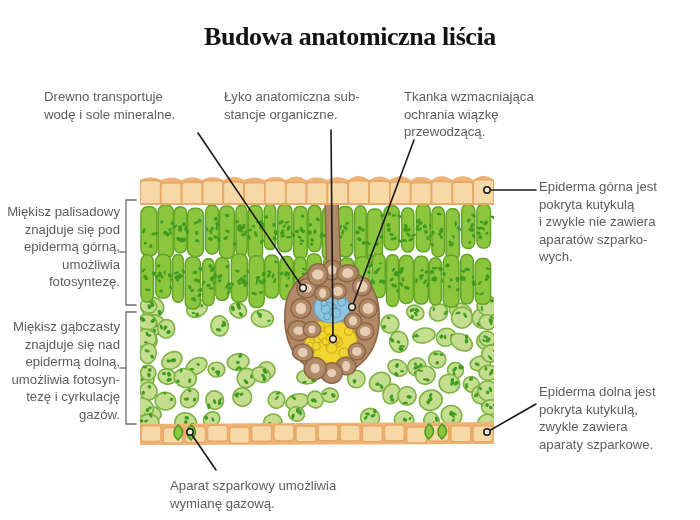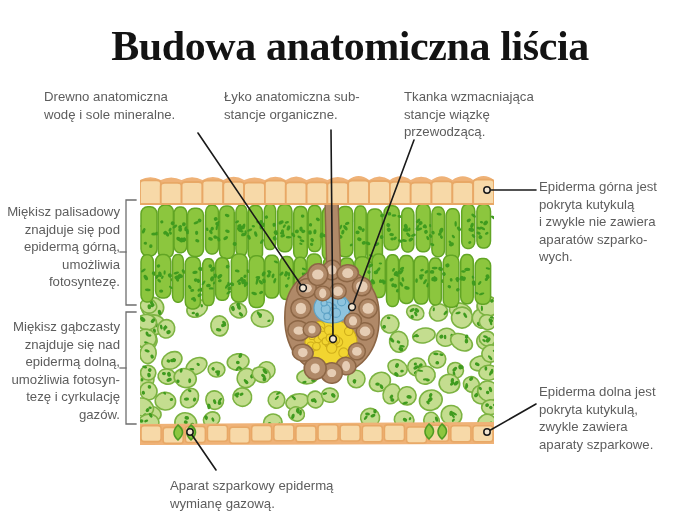--- a/index.html
+++ b/index.html
@@ -16,21 +16,21 @@
     font-family: "Liberation Sans", sans-serif;
   }
   #title {
     position: absolute;
     top: 22px;
     left: 0;
     width: 700px;
     text-align: center;
     font-family: "Liberation Serif", serif;
     font-weight: bold;
-    font-size: 42px;
+    font-size: 26px;
     letter-spacing: -0.4px;
     color: #131313;
     white-space: nowrap;
   }
   .callout {
     position: absolute;
     color: #5d5d5d;
     font-size: 13.2px;
     line-height: 17.5px;
     white-space: pre-line;
@@ -1073,26 +1073,26 @@
     <g fill="#f3e6d2" stroke="#1a1a1a" stroke-width="1.5">
       <circle cx="303" cy="288" r="3.4"></circle>
       <circle cx="333" cy="339" r="3.4"></circle>
       <circle cx="352" cy="307" r="3.4"></circle>
       <circle cx="487" cy="190" r="3.2"></circle>
       <circle cx="487" cy="432" r="3.2"></circle>
       <circle cx="190" cy="432" r="3.2"></circle>
     </g>
   </svg>
 
-  <div class="callout left-align" id="lbl-xylem">Drewno anatomiczna
+  <div class="callout left-align" id="lbl-xylem">Drewno transportuje
 wodę i sole mineralne.</div>
   <div class="callout left-align" id="lbl-phloem">Łyko anatomiczna sub-
 stancje organiczne.</div>
   <div class="callout left-align" id="lbl-scler">Tkanka wzmacniająca
-stancje wiązkę
+ochrania wiązkę
 przewodzącą.</div>
   <div class="callout right-align" id="lbl-pal">Miękisz palisadowy
 znajduje się pod
 epidermą górną,
 umożliwia
 fotosyntezę.</div>
   <div class="callout right-align" id="lbl-spongy">Miękisz gąbczasty
 znajduje się nad
 epidermą dolną,
 umożliwia fotosyn-
@@ -1100,16 +1100,16 @@
 gazów.</div>
   <div class="callout left-align" id="lbl-upperep">Epiderma górna jest
 pokryta kutykulą
 i zwykle nie zawiera
 aparatów szparko-
 wych.</div>
   <div class="callout left-align" id="lbl-lowerep">Epiderma dolna jest
 pokryta kutykulą,
 zwykle zawiera
 aparaty szparkowe.</div>
-  <div class="callout left-align" id="lbl-stoma">Aparat szparkowy epidermą
+  <div class="callout left-align" id="lbl-stoma">Aparat szparkowy umożliwia
 wymianę gazową.</div>
 
 </div>
 
 </body></html>

